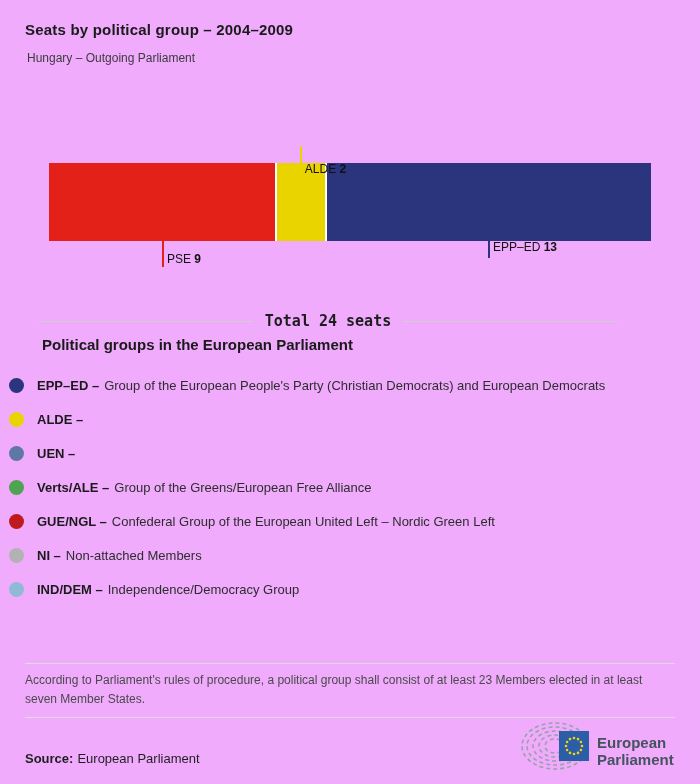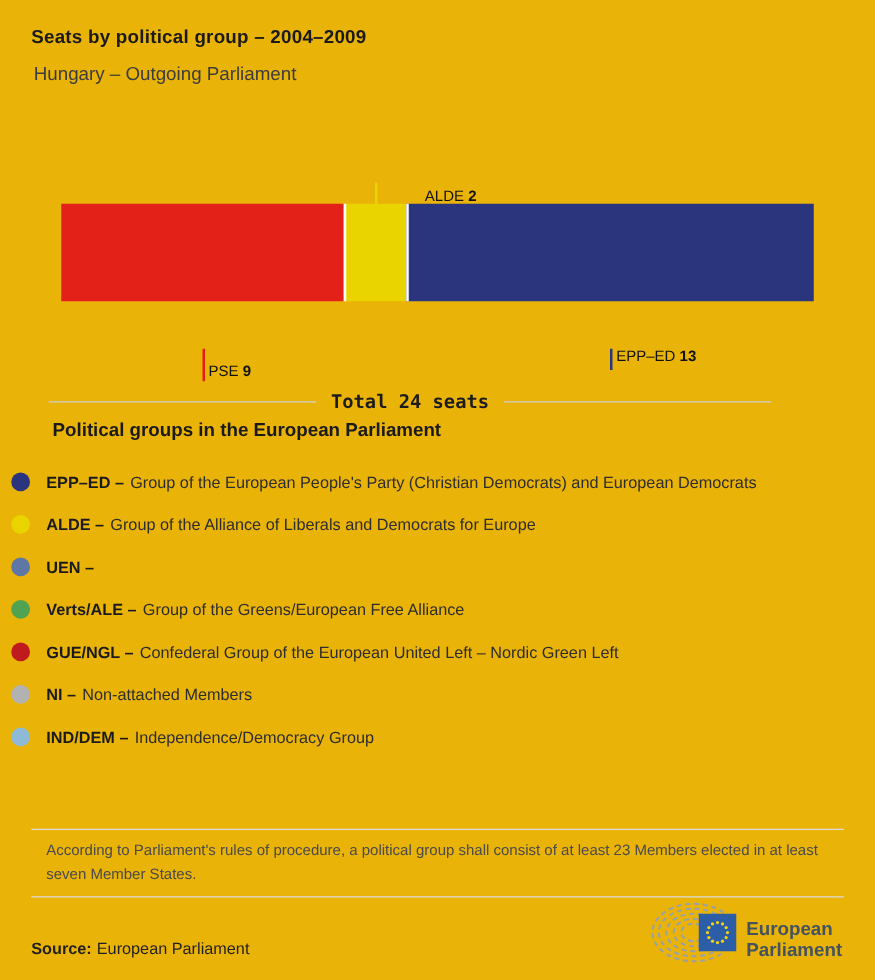--- a/index.html
+++ b/index.html
@@ -1,49 +1,49 @@
 <!DOCTYPE html>
 <html><head>
 <meta charset="utf-8">
 <style>
   html,body { margin:0; padding:0; background:#fff; }
   .page {
-    position:relative; width:700px; height:784px; background:#eab308;
+    position:relative; width:700px; height:784px; background:#f0abfc;
     font-family:"Liberation Sans", sans-serif; color:#1a1a1a; overflow:hidden;
   }
   .title { position:absolute; left:25px; top:21px; font-size:15px; font-weight:700; letter-spacing:.2px; }
-  .subtitle { position:absolute; left:27px; top:51px; font-size:15px; color:#3c3c3c; }
+  .subtitle { position:absolute; left:27px; top:51px; font-size:12px; color:#3c3c3c; }
 
   .bar-wrap { position:absolute; left:49px; top:163px; width:602px; height:78px; }
   .bar { display:flex; width:100%; height:100%; }
   .seg { height:100%; }
   .seg + .seg { border-left:2px solid #fff; box-sizing:border-box; }
 
   .callout { position:absolute; }
   .callout .tick { width:2px; }
   .callout .label { position:absolute; white-space:nowrap; font-size:12px; color:#111; }
   .callout .label b { font-weight:700; }
   .callout.above { bottom:100%; }
-  .callout.below { top:100%;margin-top:38px; }
+  .callout.below { top:100%; }
 
   .total { position:absolute; left:39px; top:312px; width:578px; display:flex; align-items:center; }
   .total .line { flex:1; height:1px; background:#cfcfcf; }
   .total .txt { padding:0 12px; font-family:"DejaVu Sans Mono", monospace; font-weight:700; font-size:15px; color:#1c1c1c; }
 
   .legend-heading { position:absolute; left:42px; top:336px; font-size:15px; font-weight:700; }
   .legend { position:absolute; left:9px; top:368px; width:660px; }
   .legend-row { display:flex; align-items:center; height:34px; }
   .dot { width:15px; height:15px; border-radius:50%; margin-right:13px; flex:none; }
   .abbr { font-weight:700; font-size:13px; margin-right:5px; white-space:nowrap; }
   .desc { font-size:13px; color:#2d2d2d; white-space:nowrap; }
 
   .rule { position:absolute; left:25px; width:650px; height:1px; background:#dcdcdc; }
   .rule-top { top:663px; }
   .rule-bottom { top:717px; }
-  .footnote { position:absolute; left:37px; top:671px; width:648px; font-size:12px; line-height:19px; color:#4a4a4a; }
+  .footnote { position:absolute; left:25px; top:671px; width:648px; font-size:12px; line-height:19px; color:#4a4a4a; }
 
   .source { position:absolute; left:25px; top:751px; font-size:13px; color:#1f1f1f; }
   .source .lbl { font-weight:700; margin-right:4px; }
   .logo { position:absolute; left:521px; top:722px; }
 </style>
 </head>
 <body>
 
 <div class="page">
 
@@ -56,21 +56,21 @@
         <div class="seg" style="width: 8.33333%; background: rgb(233, 212, 0);"></div>
         <div class="seg" style="width: 54.1667%; background: rgb(42, 53, 126);"></div>
       </div>
 
   <div class="callout below" style="left: 18.75%;">
         <div class="tick" style="height: 26px; background: rgb(227, 33, 25);"></div>
         <div class="label" style="left: 5px; top: 11px;"><span>PSE </span><b>9</b></div>
       </div>
       <div class="callout above" style="left: 41.6667%;">
         <div class="tick" style="height: 17px; background: rgb(233, 212, 0);"></div>
-        <div class="label" style="left: 5px; top: 4px; margin-left: 35px;"><span>ALDE </span><b>2</b></div>
+        <div class="label" style="left: 5px; top: 16px;"><span>ALDE </span><b>2</b></div>
       </div>
       <div class="callout below" style="left: 72.9167%;">
         <div class="tick" style="height: 17px; background: rgb(42, 53, 126);"></div>
         <div class="label" style="left: 5px; top: -1px;"><span>EPP–ED </span><b>13</b></div>
       </div>
     </div>
 
   <div class="total">
     <div class="line"></div>
     <div class="txt">Total 24 seats</div>
@@ -80,21 +80,20 @@
   <div class="legend-heading">Political groups in the European Parliament</div>
   <div class="legend">
       <div class="legend-row">
         <span class="dot" style="background: rgb(42, 53, 126);"></span>
         <span class="abbr">EPP–ED –</span>
         <span class="desc">Group of the European People's Party (Christian Democrats) and European Democrats</span>
       </div>
       <div class="legend-row">
         <span class="dot" style="background: rgb(233, 212, 0);"></span>
         <span class="abbr">ALDE –</span>
-        <span class="desc">Group of the Alliance of Liberals and Democrats for Europe</span>
       </div>
       <div class="legend-row">
         <span class="dot" style="background: rgb(94, 119, 165);"></span>
         <span class="abbr">UEN –</span>
       </div>
       <div class="legend-row">
         <span class="dot" style="background: rgb(80, 163, 80);"></span>
         <span class="abbr">Verts/ALE –</span>
         <span class="desc">Group of the Greens/European Free Alliance</span>
       </div>

